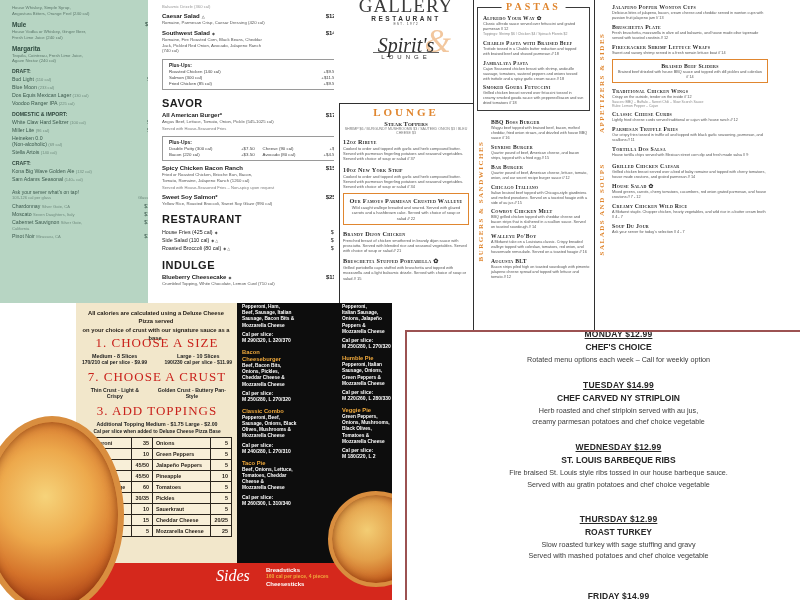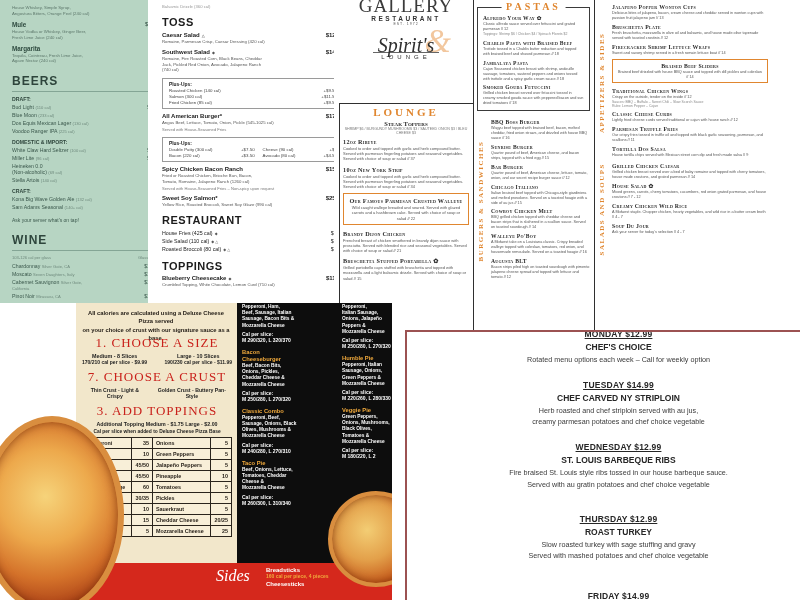--- a/index.html
+++ b/index.html
@@ -135,21 +135,20 @@
     </div>
     <div class="pd-item">
       <div class="fx">
           <span class="pd-nm">Margarita</span>
           <span class="pd-pr">$9</span>
         </div>
       <div class="pd-ds pre">Tequila, Cointreau, Fresh Lime Juice,
 Agave Nectar (240 cal)</div>
     </div>
 
-    <div class="pd-h">BEERS</div>
 
     <div class="pd-g">DRAFT:</div>
     <div class="pd-row">
         <span class="pd-bn"><span>Bud Light</span> <i class="pd-cal">(110 cal)</i></span>
         <span class="pd-bp">$5.50</span>
       </div>
     <div class="pd-row">
         <span class="pd-bn"><span>Blue Moon</span> <i class="pd-cal">(233 cal)</i></span>
         <span class="pd-bp">$7</span>
       </div>
@@ -186,21 +185,20 @@
         <span class="pd-bn"><span>Kona Big Wave Golden Ale</span> <i class="pd-cal">(132 cal)</i></span>
         <span class="pd-bp">$6</span>
       </div>
     <div class="pd-row">
         <span class="pd-bn"><span>Sam Adams Seasonal</span> <i class="pd-cal">(140+ cal)</i></span>
         <span class="pd-bp">$6</span>
       </div>
 
     <div class="pd-tap">Ask your server what's on tap!</div>
 
-    <div class="pd-h">WINE</div>
     <div class="fx pd-wnote">
         <span>103-126 cal per glass</span>
         <span>Glass/Bottle</span>
       </div>
     <div class="pd-row">
         <span class="pd-bn"><span>Chardonnay</span> <i class="pd-cal">Silver Gate, CA</i></span>
         <span class="pd-bp">$10/22</span>
       </div>
     <div class="pd-row">
         <span class="pd-bn"><span>Moscato</span> <i class="pd-cal">Seven Daughters, Italy</i></span>
@@ -212,21 +210,20 @@
         <span class="pd-bp">$10/22</span>
       </div>
     <div class="pd-row">
         <span class="pd-bn"><span>Pinot Noir</span> <i class="pd-cal">Mirassou, CA</i></span>
         <span class="pd-bp">$10/22</span>
       </div>
   </div>
 
   <div class="pf">
     <div class="pf-partial">Balsamic Drizzle (360 cal)</div>
-    <div class="pf-h">TOSS</div>
     <div class="pf-it">
       <div class="fx">
           <span class="pf-nm"><span>Caesar Salad</span><span class="ico">△</span></span>
           <span class="pf-pr">$12.50</span>
         </div>
       <div class="pf-ds pre">Romaine, Parmesan Crisp, Caesar Dressing (420 cal)</div>
     </div>
     <div class="pf-it">
       <div class="fx">
           <span class="pf-nm"><span>Southwest Salad</span><span class="ico">◆</span></span>
@@ -245,20 +242,21 @@
       <div class="plus-r">
           <span>Salmon (300 cal)</span>
           <span>+$11.50</span>
         </div>
       <div class="plus-r">
           <span>Fried Chicken (85 cal)</span>
           <span>+$9.50</span>
         </div>
     </div>
 
+    <div class="pf-h">SAVOR</div>
     <div>
       <div class="fx">
           <span class="pf-nm">All American Burger*</span>
           <span class="pf-pr">$17.50</span>
         </div>
       <div class="pf-ds">Angus Beef, Lettuce, Tomato, Onion, Pickle (545-1025 cal)</div>
       <div class="pf-note">Served with House-Seasoned Fries</div>
     </div>
     <div class="plusbox">
       <div class="plus-l">Plus-Ups:</div>
@@ -305,21 +303,21 @@
       </div>
     <div class="fx" style="padding:1px 0">
         <span class="pf-nm" style="font-weight:normal;font-size:5.3px"><span>Side Salad (110 cal)</span><span class="ico">◆ △</span></span>
         <span class="pf-pr" style="font-weight:normal;font-size:5.3px">$6.50</span>
       </div>
     <div class="fx" style="padding:1px 0">
         <span class="pf-nm" style="font-weight:normal;font-size:5.3px"><span>Roasted Broccoli (80 cal)</span><span class="ico">◆ △</span></span>
         <span class="pf-pr" style="font-weight:normal;font-size:5.3px">$6.50</span>
       </div>
 
-    <div class="pf-h">TOPPINGS</div>
+    <div class="pf-h">INDULGE</div>
     <div>
       <div class="fx">
           <span class="pf-nm"><span>Blueberry Cheesecake</span><span class="ico">◆</span></span>
           <span class="pf-pr">$11.50</span>
         </div>
       <div class="pf-ds">Crumbled Topping, White Chocolate, Lemon Curd (710 cal)</div>
     </div>
   </div>
 
   <div class="gal">

